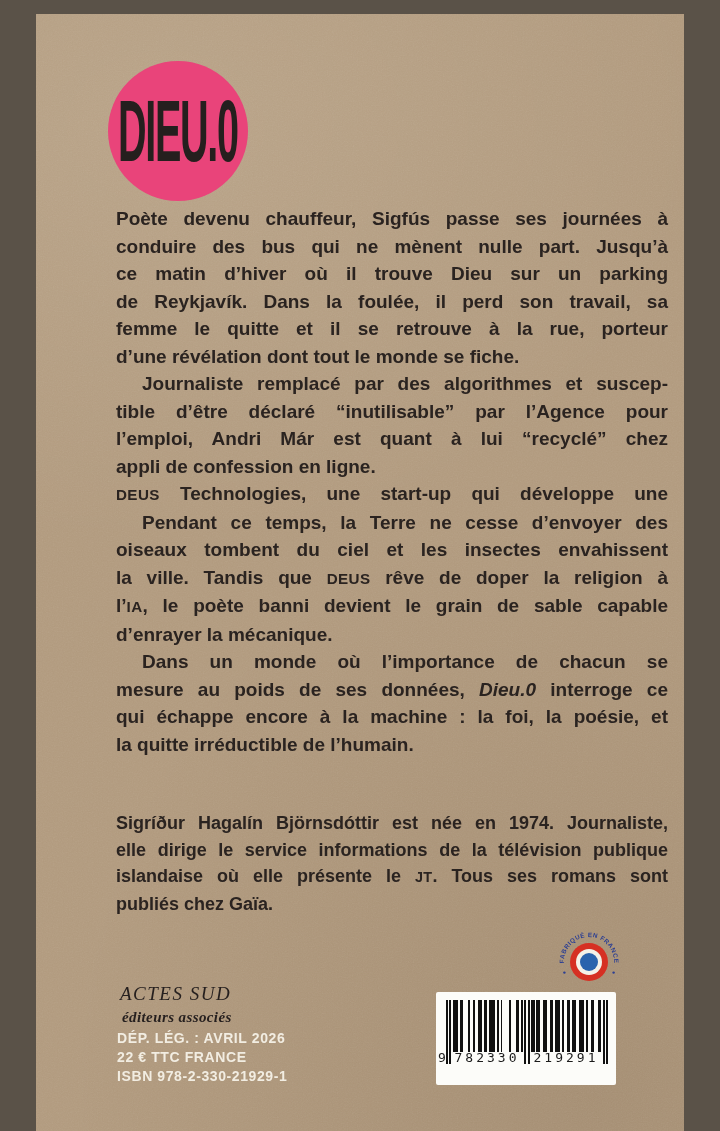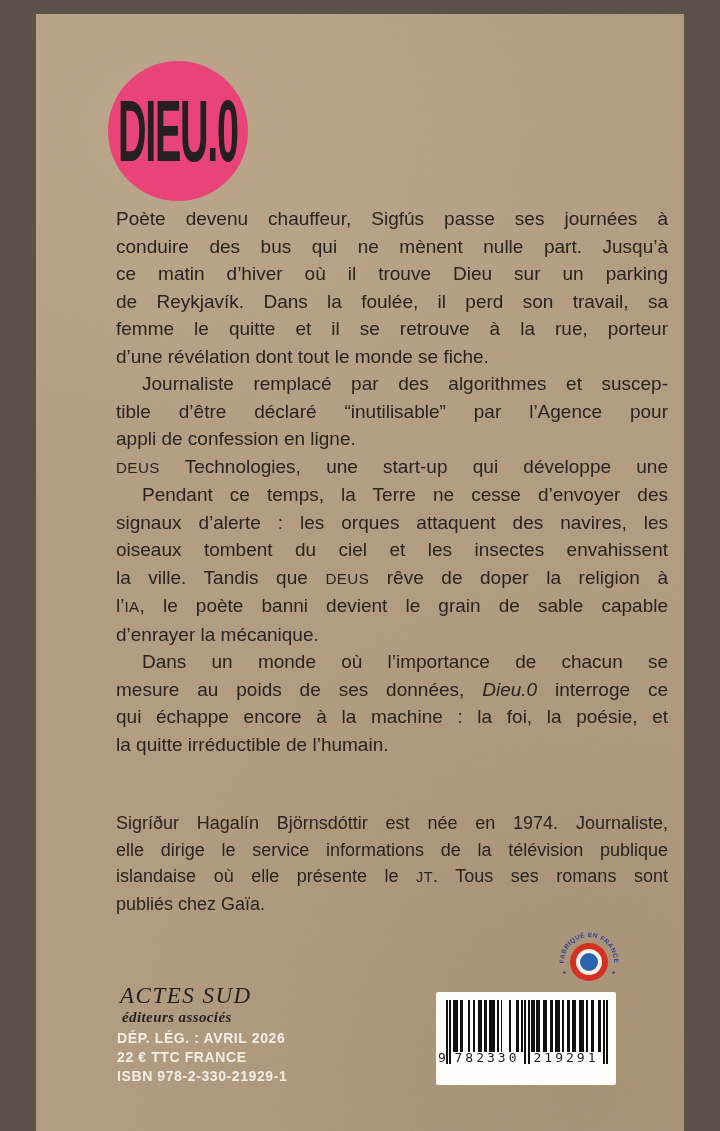--- a/index.html
+++ b/index.html
@@ -17,33 +17,33 @@
   .badge{
     position:absolute;left:72px;top:47px;width:140px;height:140px;border-radius:50%;
     display:flex;align-items:center;justify-content:center;
   }
   .badge .title{
     font-family:"Liberation Sans",sans-serif;font-weight:700;font-size:88px;line-height:1;
     letter-spacing:-3px;white-space:nowrap;transform:scaleX(.45);transform-origin:50% 50%;
   }
 
   
-  .textcol{position:absolute;left:80px;width:552px;}
+  .textcol{position:absolute;left:80px;width:552px;font-weight:bold;}
   .synopsis{top:191px;font-size:19px;line-height:27.5px;}
   .bio{top:796px;font-size:18px;line-height:26.5px;}
   .line{text-align:justify;text-align-last:justify;}
   .line.last{text-align-last:left;}
   .line.ind{text-indent:26px;}
   .sc{font-size:.8em;letter-spacing:.4px;}
   .it{font-style:italic;}
 
   
   .pub-name{
     position:absolute;left:84px;top:969px;font-family:"Liberation Serif",serif;
-    font-style:italic;font-size:23px;letter-spacing:1.5px;
+    font-style:italic;font-size:19px;letter-spacing:1.5px;
   }
   .pub-sub{
     position:absolute;left:86px;top:995px;font-family:"Liberation Serif",serif;
     font-style:italic;font-weight:700;font-size:15px;letter-spacing:.4px;
   }
   .legal{position:absolute;left:81px;top:1015px;font-size:14px;line-height:19px;letter-spacing:.6px;font-weight:bold;}
 
   
   .roundel{position:absolute;left:521px;top:916px;width:64px;height:64px;}
   .roundel text{font-family:"Liberation Sans",sans-serif;font-weight:700;font-size:6.3px;letter-spacing:.55px;}
@@ -91,26 +91,26 @@
         <div class="line"><span>Poète devenu chauffeur, Sigfús passe ses journées à</span></div>
         <div class="line"><span>conduire des bus qui ne mènent nulle part. Jusqu’à</span></div>
         <div class="line"><span>ce matin d’hiver où il trouve Dieu sur un parking</span></div>
         <div class="line"><span>de Reykjavík. Dans la foulée, il perd son travail, sa</span></div>
         <div class="line"><span>femme le quitte et il se retrouve à la rue, porteur</span></div>
         <div class="line last"><span>d’une révélation dont tout le monde se fiche.</span></div>
       </div>
       <div>
         <div class="line ind"><span>Journaliste remplacé par des algorithmes et suscep-</span></div>
         <div class="line"><span>tible d’être déclaré “inutilisable” par l’Agence pour</span></div>
+        <div class="line"><span>l’emploi, Andri Már est quant à lui “recyclé” chez</span></div>
         <div class="line last"><span>appli de confession en ligne.</span></div>
         <div class="line"><span class="sc">DEUS</span><span> Technologies, une start-up qui développe une</span></div>
       </div>
       <div>
         <div class="line ind"><span>Pendant ce temps, la Terre ne cesse d’envoyer des</span></div>
-        <div class="line"><span>signaux d’alerte : les orques attaquent des navires, les</span></div>
         <div class="line"><span>oiseaux tombent du ciel et les insectes envahissent</span></div>
         <div class="line"><span>la ville. Tandis que </span><span class="sc">DEUS</span><span> rêve de doper la religion à</span></div>
         <div class="line"><span>l’</span><span class="sc">IA</span><span>, le poète banni devient le grain de sable capable</span></div>
         <div class="line last"><span>d’enrayer la mécanique.</span></div>
       </div>
       <div>
         <div class="line ind"><span>Dans un monde où l’importance de chacun se</span></div>
         <div class="line"><span>mesure au poids de ses données, </span><span class="it">Dieu.0</span><span> interroge ce</span></div>
         <div class="line"><span>qui échappe encore à la machine : la foi, la poésie, et</span></div>
         <div class="line last"><span>la quitte irréductible de l’humain.</span></div>

